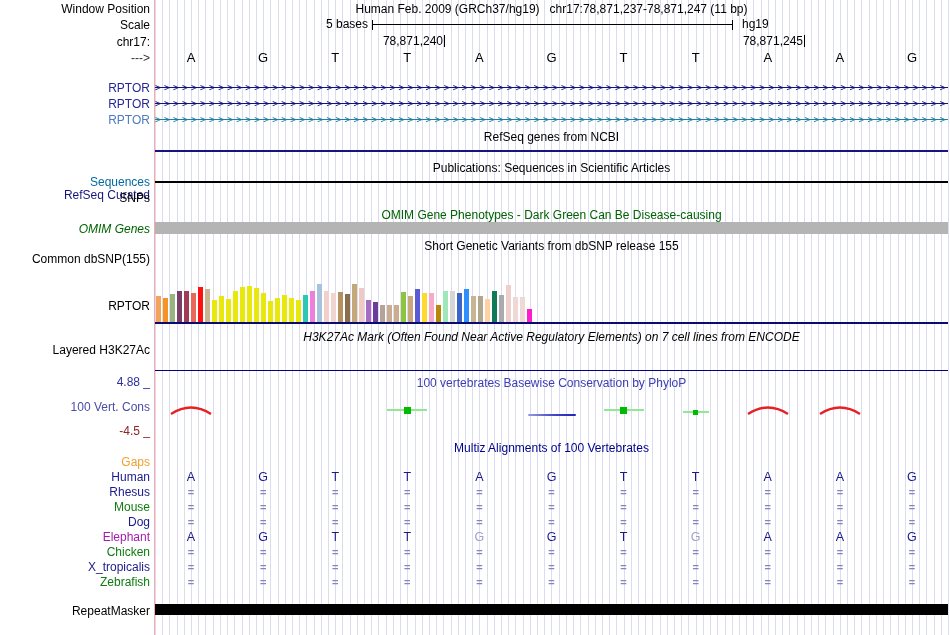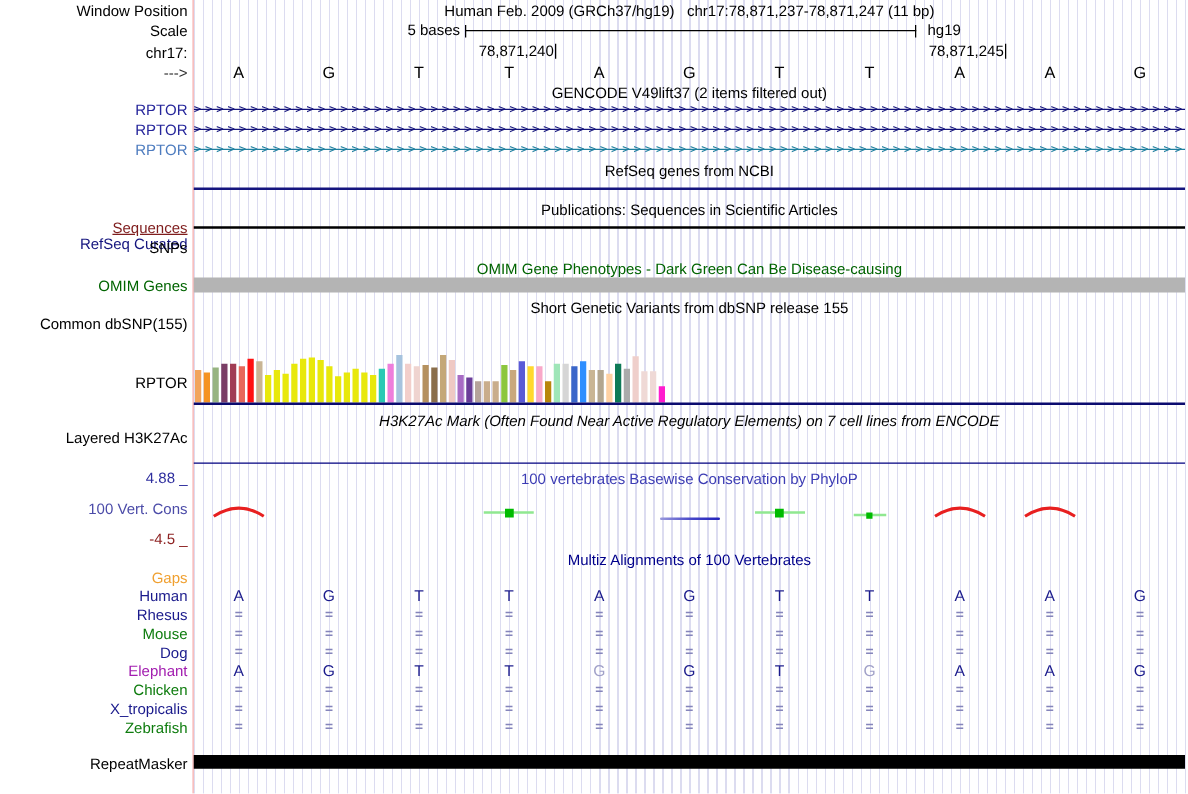--- a/index.html
+++ b/index.html
@@ -62,37 +62,36 @@
       <div class="base" style="left: 407.318px; top: 50.5px;">T</div>
       <div class="base" style="left: 479.409px; top: 50.5px;">A</div>
       <div class="base" style="left: 551.5px; top: 50.5px;">G</div>
       <div class="base" style="left: 623.591px; top: 50.5px;">T</div>
       <div class="base" style="left: 695.682px; top: 50.5px;">T</div>
       <div class="base" style="left: 767.773px; top: 50.5px;">A</div>
       <div class="base" style="left: 839.864px; top: 50.5px;">A</div>
       <div class="base" style="left: 911.955px; top: 50.5px;">G</div>
     </div>
 
-  <div class="title" style="top: 67px; color: rgb(0, 0, 0);">GENCODE V49lift37 (2 items filtered out)</div>
   <div class="title" style="top: 160.5px; color: rgb(0, 0, 0);">Publications: Sequences in Scientific Articles</div>
   <div class="title" style="top: 130px; color: rgb(0, 0, 0);">RefSeq genes from NCBI</div>
   <div class="title" style="top: 208px; color: rgb(0, 100, 0);">OMIM Gene Phenotypes - Dark Green Can Be Disease-causing</div>
   <div class="title" style="top: 239px; color: rgb(0, 0, 0);">Short Genetic Variants from dbSNP release 155</div>
   <div class="title" style="top: 329.5px; color: rgb(0, 0, 0); font-style: italic;">H3K27Ac Mark (Often Found Near Active Regulatory Elements) on 7 cell lines from ENCODE</div>
   <div class="title" style="top: 376px; color: rgb(60, 60, 180);">100 vertebrates Basewise Conservation by PhyloP</div>
   <div class="title" style="top: 441px; color: rgb(0, 0, 139);">Multiz Alignments of 100 Vertebrates</div>
 
   <div id="left-labels">
       <div class="lbl" style="top: 81px; color: rgb(38, 38, 155);">RPTOR</div>
       <div class="lbl" style="top: 97px; color: rgb(38, 38, 155);">RPTOR</div>
       <div class="lbl" style="top: 113px; color: rgb(78, 124, 191);">RPTOR</div>
       <div class="lbl" style="top: 144px; color: rgb(21, 21, 126); margin-top: 44px;">RefSeq Curated</div>
-      <div class="lbl" style="top: 175px; color: #7f1d1d; text-decoration: underline;">Sequences</div>
+      <div class="lbl" style="top: 175px; color: #0369a1;">Sequences</div>
       <div class="lbl" style="top: 190.5px; color: rgb(0, 0, 0);">SNPs</div>
-      <div class="lbl" style="top: 221.5px; color: rgb(0, 100, 0);">OMIM Genes</div>
+      <div class="lbl" style="top: 221.5px; color: rgb(0, 100, 0); font-style: italic;">OMIM Genes</div>
       <div class="lbl" style="top: 252px; color: rgb(0, 0, 0);">Common dbSNP(155)</div>
       <div class="lbl" style="top: 299px; color: rgb(0, 0, 0);">RPTOR</div>
       <div class="lbl" style="top: 343px; color: rgb(0, 0, 0);">Layered H3K27Ac</div>
       <div class="lbl" style="top: 374.5px; color: rgb(46, 46, 158);">4.88 _</div>
       <div class="lbl" style="top: 399.5px; color: rgb(75, 75, 168);">100 Vert. Cons</div>
       <div class="lbl" style="top: 424px; color: rgb(142, 35, 35);">-4.5 _</div>
       <div class="lbl" style="top: 455px; color: rgb(240, 160, 48);">Gaps</div>
       <div class="lbl" style="top: 470px; color: rgb(26, 26, 140);">Human</div>
       <div class="lbl" style="top: 485px; color: rgb(26, 26, 140);">Rhesus</div>
       <div class="lbl" style="top: 500px; color: rgb(14, 124, 14);">Mouse</div>

